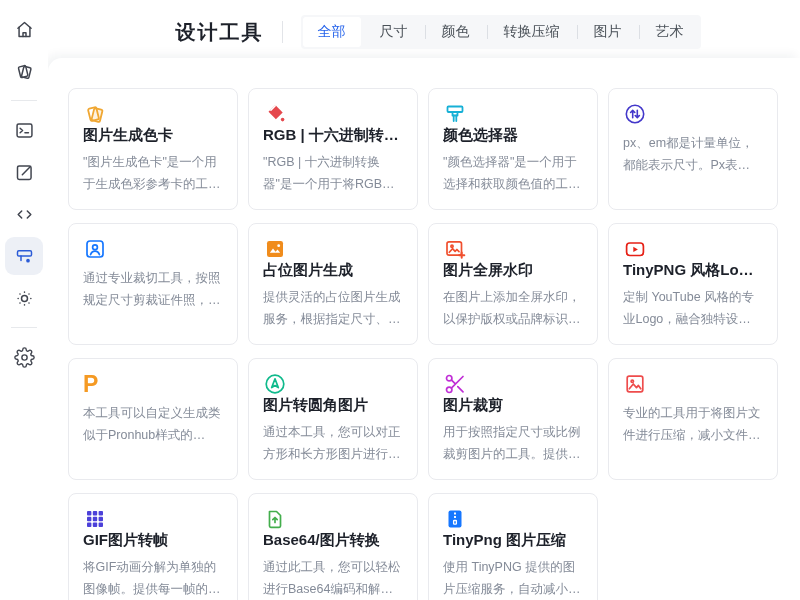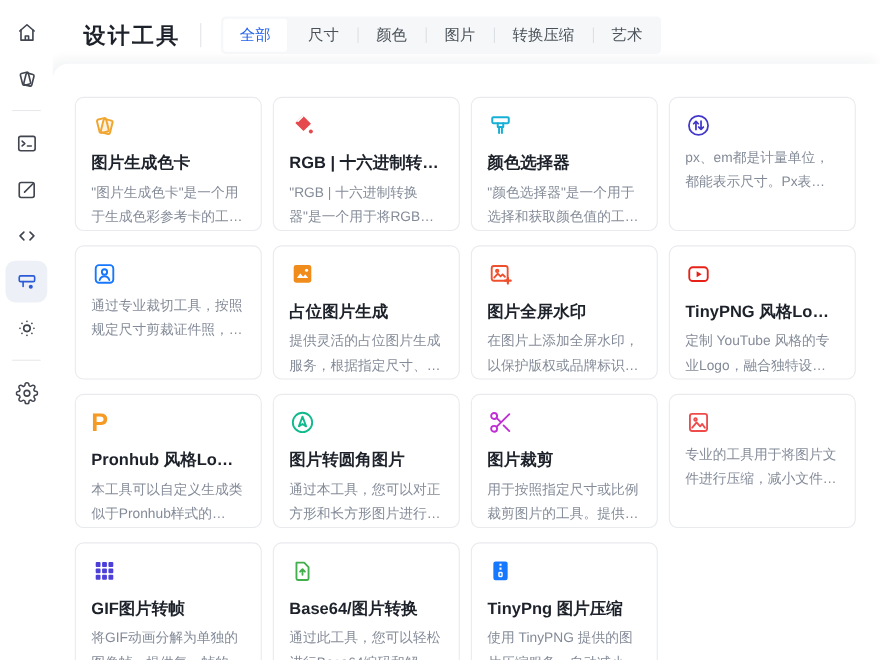--- a/index.html
+++ b/index.html
@@ -9,41 +9,41 @@
   
   .sidebar { position:absolute; left:0; top:0; width:48px; height:600px;
     display:flex; flex-direction:column; align-items:center; padding-top:8px; background:#fff; z-index:5; }
   .side-item { width:38px; height:38px; display:flex; align-items:center; justify-content:center;
     border-radius:9px; color:var(--sidebar-icon,#41454F); margin:2px 0; cursor:pointer; }
   .side-item svg { width:21px; height:21px; display:block; }
   .side-item.active { background:var(--sidebar-active-bg,#EDF0F6); color:var(--sidebar-active,#2B5BD7); }
   .side-divider { width:26px; height:1px; background:#E7E9EC; margin:8px 0; }
 
   
-  .header { margin-left:48px; height:58px; display:flex; align-items:center; padding:6px 0 0 28px; }
+  .header { margin-left:48px; height:58px; display:flex; align-items:center; padding:6px 0 0 28px;justify-content:center; }
   .page-title { font-size:20px; font-weight:bold; color:var(--title-text,#1D212A); letter-spacing:2px; }
   .v-divider { width:1px; height:22px; background:var(--divider,#E2E4E8); margin:0 18px; }
   .tabbar { background:var(--tabbar-bg,#F6F7F9); border-radius:4px; display:flex; align-items:stretch; }
   .tab { font-size:14px; color:var(--tab-text,#4A5158); padding:8px 17px; position:relative;
     cursor:pointer; white-space:nowrap; }
   .tab + .tab::before { content:''; position:absolute; left:0; top:10px; bottom:10px; width:1px; background:#DCDFE4; }
   .tab.active { background:#fff; color:var(--accent-blue,#2563EB); margin:2px; padding:6px 15px; border-radius:3px; }
   .tab.active::before, .tab.active + .tab::before { display:none; }
 
   
   .panel { margin-left:48px; height:calc(100% - 58px); background:#fff;
     border-top-left-radius:14px; box-shadow:-4px -4px 10px rgba(25,35,60,.05);
     padding:30px 20px 0 20px; overflow:hidden; }
   .grid { display:grid; grid-template-columns:repeat(4,170px); gap:13px 10px; }
   .card { border:1px solid var(--card-border,#E9EAEE); border-radius:8px; background:#fff;
     height:122px; padding:13px 14px; overflow:hidden; cursor:pointer; }
   .card-icon { display:block; width:24px; height:24px; }
   .card-icon svg { width:24px; height:24px; display:block; }
   .card-icon.p-letter { font-size:23px; font-weight:bold; line-height:24px; }
-  .card-title { margin-top:13px; font-size:15px; font-weight:bold; color:var(--title-text,#1D212A);
+  .card-title { font-size:15px; font-weight:bold; color:var(--title-text,#1D212A);
     white-space:nowrap; overflow:hidden; text-overflow:ellipsis; }
   .card-desc { margin-top:7px; font-size:12.5px; line-height:1.72; color:var(--desc-text,#848B98);
     display:-webkit-box; -webkit-line-clamp:2; -webkit-box-orient:vertical; overflow:hidden; }
 </style>
 </head>
 <body>
 
 <nav class="sidebar">
   <div class="side-item">
     <span>
@@ -120,22 +120,22 @@
   </div>
 </nav>
 
 <header class="header">
   <div class="page-title">设计工具</div>
   <div class="v-divider"></div>
   <div class="tabbar">
     <span class="tab active">全部</span>
     <span class="tab">尺寸</span>
     <span class="tab">颜色</span>
+    <span class="tab">转换压缩</span>
     <span class="tab">图片</span>
-    <span class="tab">转换压缩</span>
     <span class="tab">艺术</span>
   </div>
 </header>
 
 <main class="panel">
   <div class="grid">
 
     <div class="card">
       <span class="card-icon" style="color: rgb(240, 167, 50);">
           <svg viewBox="0 0 24 24" fill="none" stroke="currentColor" stroke-width="1.8" stroke-linejoin="round">
@@ -229,21 +229,20 @@
             <rect x="3.6" y="6" width="16.8" height="12.5" rx="3.2"></rect>
             <path d="M10.3 9.7v5.4l4.6-2.7z" fill="currentColor" stroke="none"></path>
           </svg>
         </span>
       <div class="card-title">TinyPNG 风格Lo…</div>
       <div class="card-desc">定制 YouTube 风格的专业Logo，融合独特设计元…</div>
     </div>
 
     <div class="card">
       <span class="card-icon p-letter" style="color: rgb(245, 154, 35);">P</span>
-      <div class="card-title">Pronhub 风格Lo…</div>
       <div class="card-desc">本工具可以自定义生成类似于Pronhub样式的Logo，…</div>
     </div>
 
     <div class="card">
       <span class="card-icon" style="color: rgb(16, 186, 140);">
           <svg viewBox="0 0 24 24" fill="none" stroke="currentColor" stroke-width="1.7" stroke-linejoin="round">
             <circle cx="12" cy="12" r="8.8"></circle>
             <path d="M12 6.8l3.3 8.8-3.3-2.1-3.3 2.1z"></path>
           </svg>
         </span>

